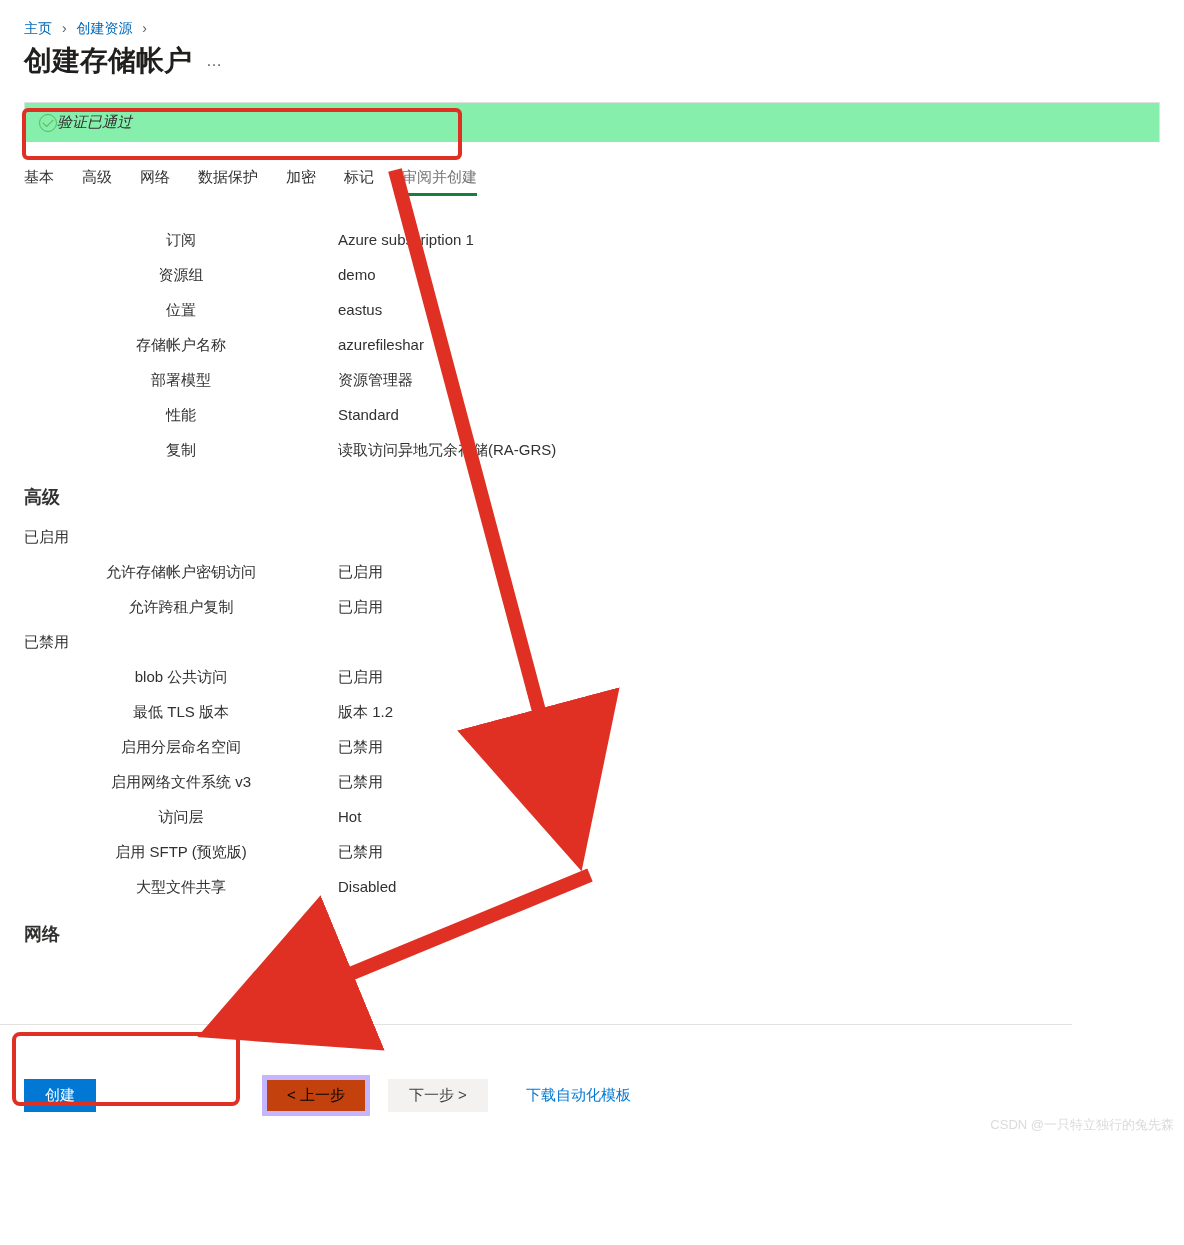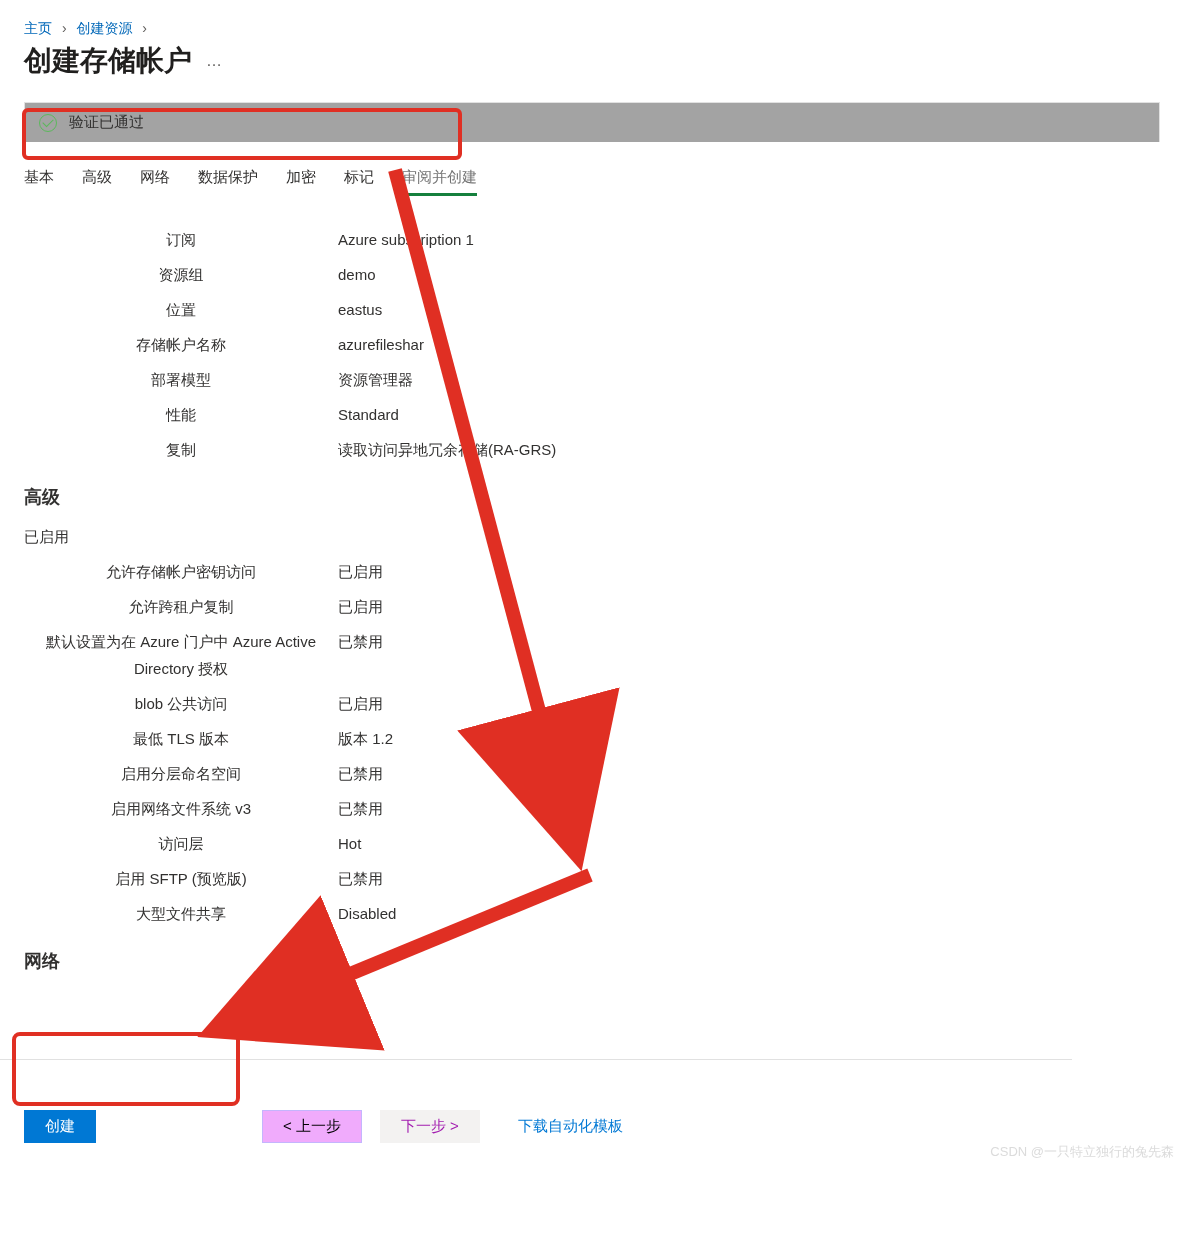--- a/index.html
+++ b/index.html
@@ -27,26 +27,26 @@
 }
 h1.page-title {
   font-size: 28px;
   font-weight: 600;
   color: #201f1e;
 }
 .ellipsis { color: #605e5c; letter-spacing: 2px; cursor: pointer; }
 .validation-bar {
   display: flex;
   align-items: center;
-  gap: 12px;
   padding: 10px 14px;
-  background: #a3a3a3;
+  background: #86efac;
   border: 1px solid #e1e1e1;
   border-bottom: none;
   margin-bottom: 26px;
+  font-style: italic;
 }
 .validation-text { font-size: 15px; }
 .check-icon {
   width: 18px; height: 18px;
   border: 1.5px solid #5cb85c;
   border-radius: 50%;
   display: inline-flex;
   align-items: center;
   justify-content: center;
 }
@@ -91,31 +91,31 @@
   padding: 50px 24px 24px 24px;
   border-top: 1px solid #e1e1e1;
   display: flex;
   align-items: center;
   gap: 18px;
 }
 .btn {
   font-size: 15px;
   padding: 6px 20px;
   cursor: pointer;
-  border: 1px solid #c4b5fd;
-  background: #f0abfc;
+  border: 5px solid #c4b5fd;
+  background: #c2410c;
 }
 .btn.primary {
   background: #0078d4;
   color: #fff;
   border: 1px solid #0078d4;
 }
 .btn.disabled {
   background: #f3f2f1;
-  color: #a21caf;
+  color: #404040;
   border: 1px solid #f3f2f1;
 }
 .dl-link {
   color: #0078d4;
   text-decoration: none;
   font-size: 15px;
   margin-left: 20px;
 }
 .watermark {
   position: absolute;
@@ -209,21 +209,20 @@
   </div>
   <div class="prop-row">
     <div class="prop-label">允许存储帐户密钥访问</div>
     <div class="prop-value">已启用</div>
   </div>
   <div class="prop-row">
     <div class="prop-label">允许跨租户复制</div>
     <div class="prop-value">已启用</div>
   </div>
   <div class="prop-row">
-    <div class="prop-label">默认设置为在 Azure 门户中 Azure Active Directory 授权</div>
     <div class="prop-value">已禁用</div>
   </div>
   <div class="prop-row">
     <div class="prop-label">blob 公共访问</div>
     <div class="prop-value">已启用</div>
   </div>
   <div class="prop-row">
     <div class="prop-label">最低 TLS 版本</div>
     <div class="prop-value">版本 1.2</div>
   </div>

